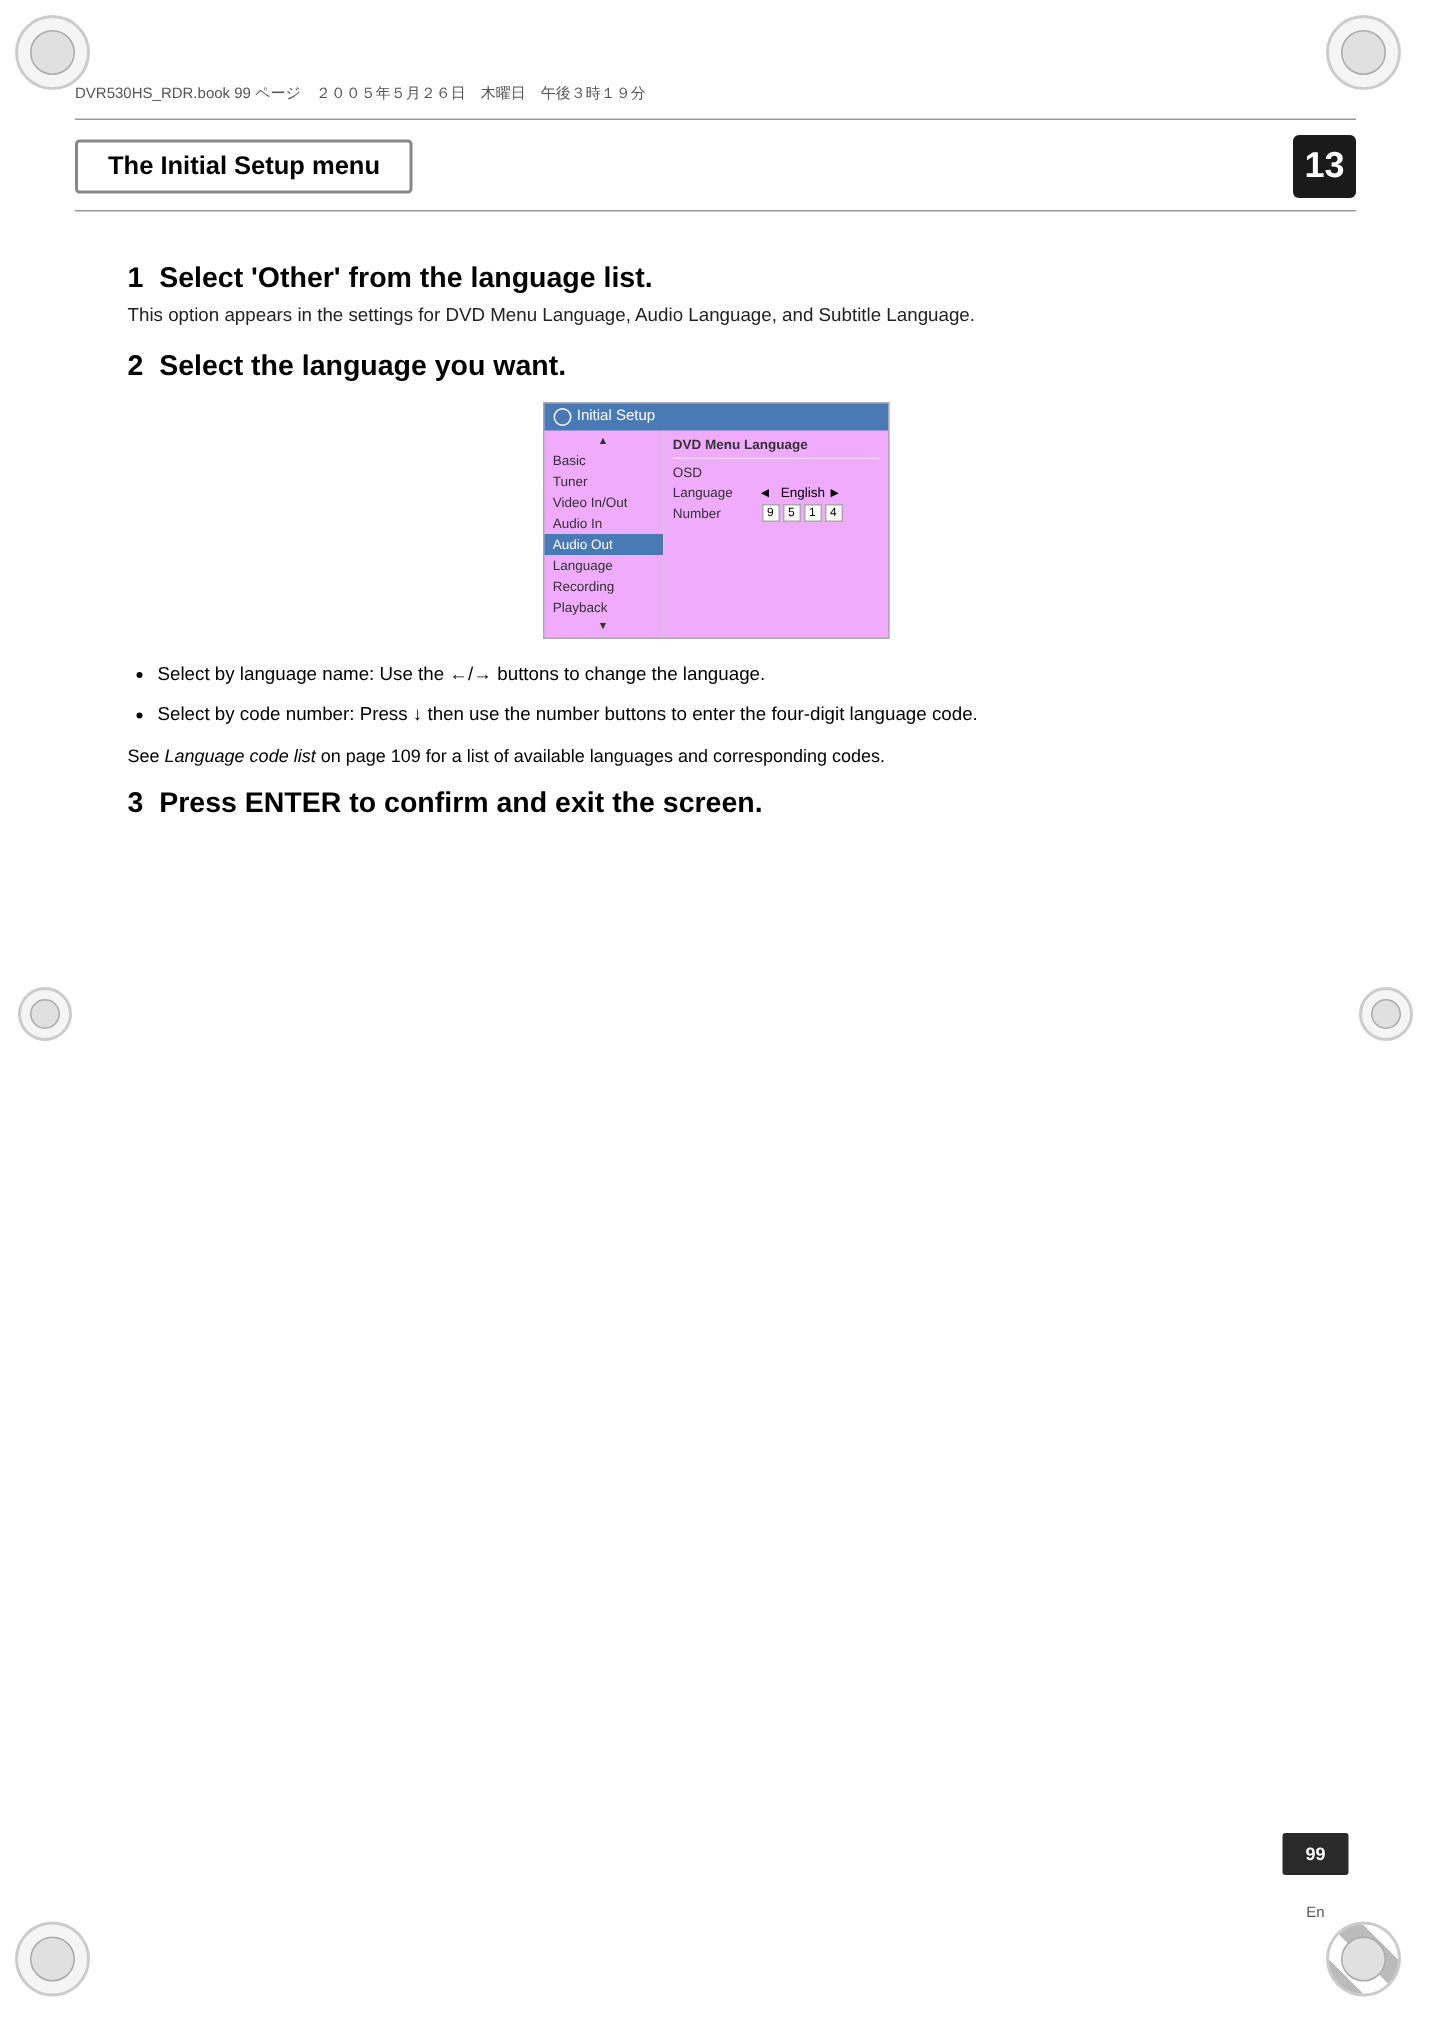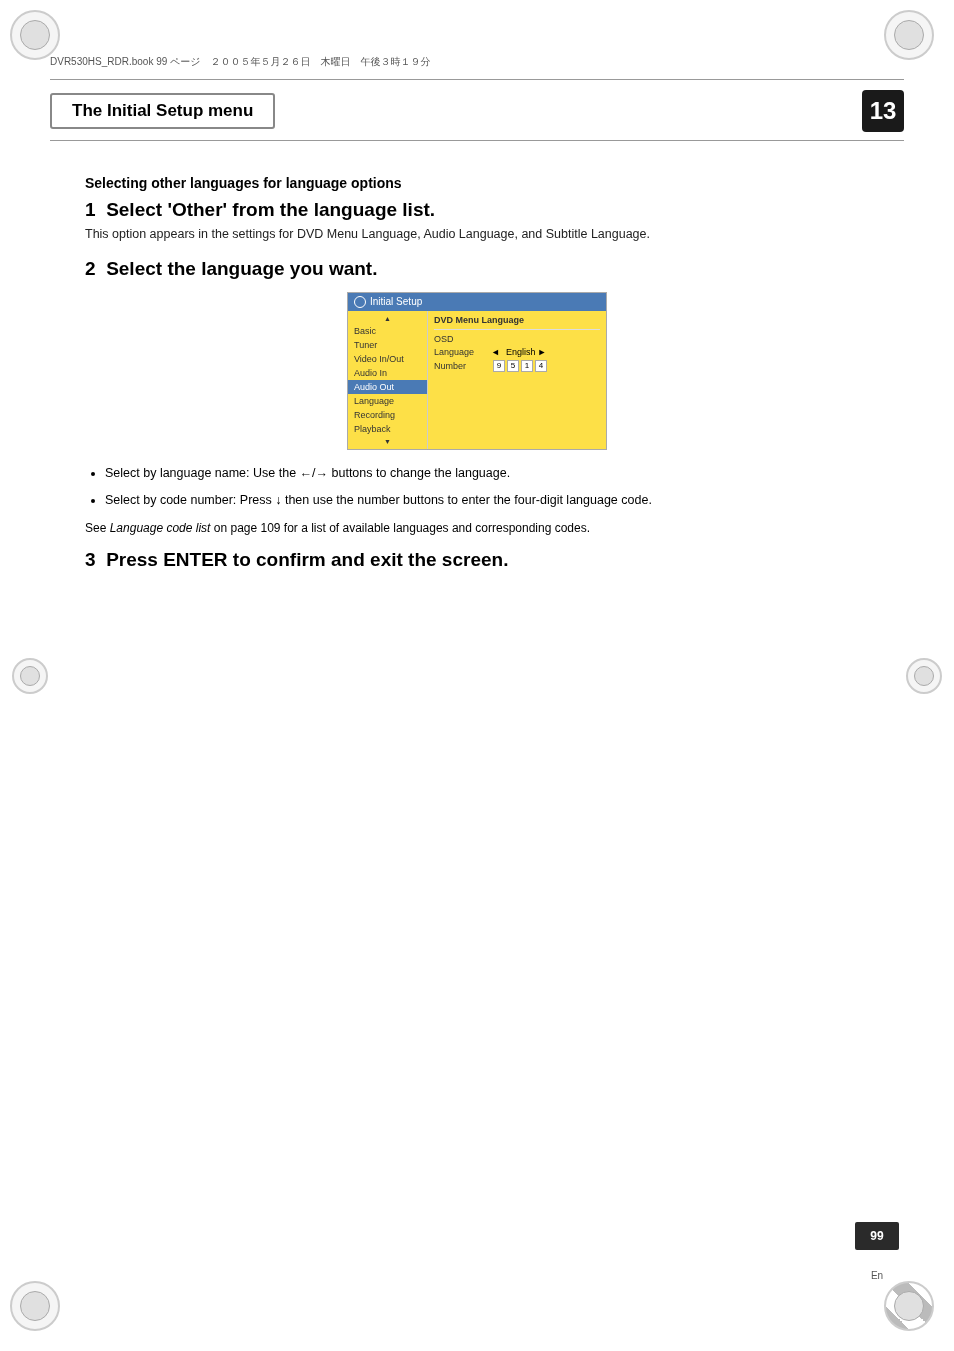--- a/index.html
+++ b/index.html
@@ -136,23 +136,23 @@
 
     .step-body {
       font-size: 12.5px;
       color: #222;
       line-height: 1.5;
     }
 
     
     .dvd-menu-screenshot {
       border: 1px solid #aaa;
-      width: 260px;
+      width: 231px;
       margin: 12px auto;
-      background: #fde047;
+      background: #f0abfc;
       font-size: 10px;
     }
 
     .dvd-menu-header {
       background: #4a7ab5;
       color: #fff;
       padding: 3px 6px;
       font-size: 10px;
       display: flex;
       align-items: center;
@@ -360,21 +360,20 @@
   <div class="header-title-box">
     <span class="header-title">The Initial Setup menu</span>
   </div>
   <div class="chapter-badge">13</div>
 </div>
 
 <div class="header-rule"></div>
 
 <div class="main-content">
 
-  <div class="section-title">Selecting other languages for language options</div>
 
   <div class="step-block">
     <div class="step-header">
       <span class="step-number">1&nbsp;&nbsp;</span><span>Select 'Other' from the language list.</span>
     </div>
     <div class="step-body">This option appears in the settings for DVD Menu Language, Audio Language, and Subtitle Language.</div>
   </div>
 
   <div class="step-block">
     <div class="step-header">

